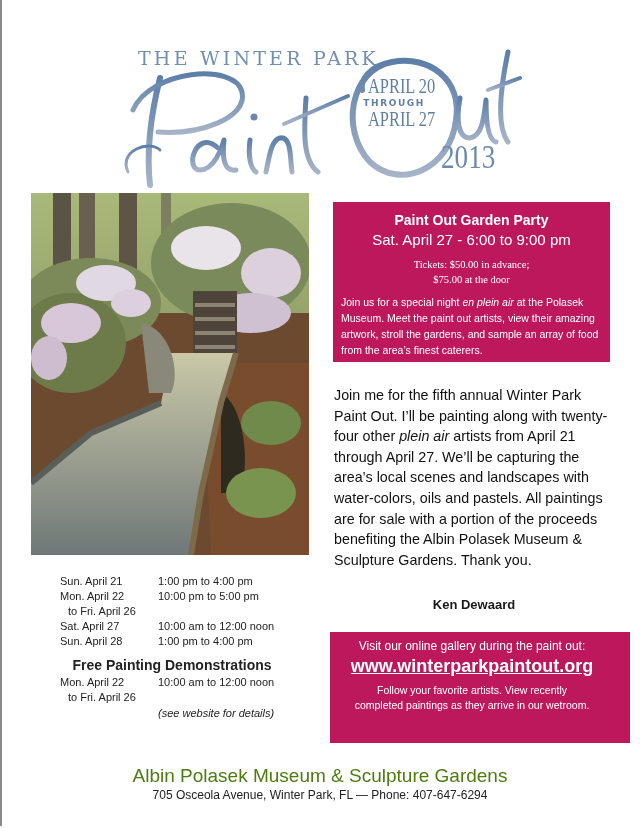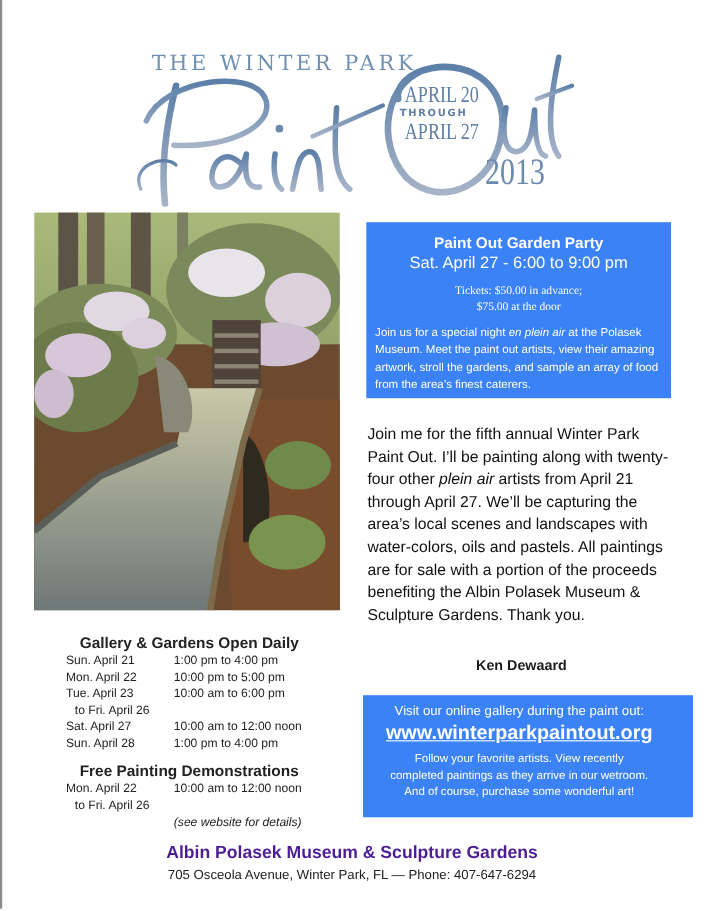--- a/index.html
+++ b/index.html
@@ -24,21 +24,21 @@
   .logo .dates .d2 { font-family: "DejaVu Sans", sans-serif; font-size: 9px; letter-spacing: 1.6px; line-height: 12px; display: block; font-weight: bold; }
   .logo .year {
     position: absolute; left: 441px; top: 138px; font-family: "Liberation Serif", "DejaVu Serif", serif;
     font-size: 34px; color: #6b8ab0; transform: scaleX(0.8); transform-origin: left top;
   }
 
   
   .painting { position: absolute; left: 31px; top: 193px; width: 278px; height: 362px; overflow: hidden; }
 
   
-  .bluebox { position: absolute; background: #3b82f6; color: #ffffff; text-align: center; box-sizing: border-box; }
+  .bluebox { position: absolute; background: #be185d; color: #ffffff; text-align: center; box-sizing: border-box; }
   .party { left: 333px; top: 202px; width: 277px; height: 160px; padding: 9px 8px 0 8px; }
   .party .title { font-weight: bold; font-size: 14px; line-height: 18px; font-family: "Liberation Sans", sans-serif; }
   .party .when { font-size: 15px; line-height: 22px; font-family: Liberation Sans, sans-serif; }
   .party .tickets { font-size: 10.5px; line-height: 15px; margin-top: 6px; font-family: Liberation Serif, serif; }
   .party .desc { font-size: 10.5px; line-height: 16px; text-align: left; margin-top: 7px; font-family: "Liberation Sans", sans-serif; }
 
   .online { left: 330px; top: 632px; width: 300px; height: 111px; padding: 6px 20px 0 4px; }
   .online .lead { font-size: 12px; line-height: 16px; font-family: "Liberation Sans", sans-serif; }
   .online .url { font-size: 18px; font-weight: bold; text-decoration: underline; line-height: 24px; display: block; color: #ffffff; font-family: "Liberation Sans", sans-serif; }
   .online .follow { font-size: 10.5px; line-height: 15px; margin-top: 5px; font-family: "Liberation Sans", sans-serif; }
@@ -52,21 +52,21 @@
   .schedule h3 { margin: 0; font-size: 14px; font-weight: bold; text-align: center; width: 224px; line-height: 20px; color: #222; }
   .schedule .row { position: relative; height: 15px; font-size: 11px; line-height: 15px; color: #222; }
   .schedule .row .day { position: absolute; left: 0; white-space: nowrap; }
   .schedule .row .time { position: absolute; left: 98px; white-space: nowrap; }
   .schedule .indent { padding-left: 8px; }
   .schedule h3.second { margin-top: 6px; }
   .schedule .it { font-style: italic; margin-top: 16px; }
 
   
   .footer { position: absolute; left: 0; top: 766px; width: 640px; text-align: center; font-family: "Liberation Sans", sans-serif; }
-  .footer .org { font-size: 16px; font-weight: bold; line-height: 20px; color: #4c1d95; }
+  .footer .org { font-size: 19px; font-weight: normal; line-height: 20px; color: #4d7c0f; }
   .footer .addr { font-size: 12px; line-height: 18px; color: #222; }
 </style>
 </head>
 <body>
 
 <div class="left-rule"></div>
 
 <div class="logo">
   <div class="eyebrow">THE WINTER PARK</div>
   <svg width="640" height="190">
@@ -167,32 +167,27 @@
     <span>Tickets: $50.00 in advance;</span><br>
     <span>$75.00 at the door</span>
   </div>
   <div class="desc"><span>Join us for a special night </span><em>en plein air</em><span> at the Polasek Museum. Meet the paint out artists, view their amazing artwork, stroll the gardens, and sample an array of food from the area’s finest caterers.</span></div>
 </div>
 
 <div class="letter"><span>Join me for the fifth annual Winter Park Paint Out.  I’ll be painting along with twenty-four other </span><em>plein air</em><span> artists from April 21 through April 27.  We’ll be capturing the area’s local scenes and landscapes with water-colors, oils and pastels.  All paintings are for sale with a portion of the proceeds benefiting the Albin Polasek Museum &amp; Sculpture Gardens.  Thank you.</span></div>
 <div class="signature">Ken Dewaard</div>
 
 <div class="schedule">
-  <h3>Gallery &amp; Gardens Open Daily</h3>
   <div class="row">
       <span class="day">Sun. April 21</span>
       <span class="time">1:00 pm to 4:00 pm</span>
     </div>
   <div class="row">
       <span class="day">Mon. April 22</span>
       <span class="time">10:00 pm to 5:00 pm</span>
-    </div>
-  <div class="row">
-      <span class="day">Tue. April 23</span>
-      <span class="time">10:00 am to 6:00 pm</span>
     </div>
   <div class="row">
       <span class="day indent">to Fri. April 26</span>
       <span class="time"></span>
     </div>
   <div class="row">
       <span class="day">Sat. April 27</span>
       <span class="time">10:00 am to 12:00 noon</span>
     </div>
   <div class="row">
@@ -209,20 +204,19 @@
       <span class="time it">(see website for details)</span>
     </div>
 </div>
 
 <div class="bluebox online">
   <div class="lead">Visit our online gallery during the paint out:</div>
   <a class="url">www.winterparkpaintout.org</a>
   <div class="follow">
     <span>Follow your favorite artists.  View recently</span><br>
     <span>completed paintings as they arrive in our wetroom.</span><br>
-    <span>And of course, purchase some wonderful art!</span>
   </div>
 </div>
 
 <div class="footer">
   <div class="org">Albin Polasek Museum &amp; Sculpture Gardens</div>
   <div class="addr">705 Osceola Avenue, Winter Park, FL  — Phone:  407-647-6294</div>
 </div>
 
 </body></html>

